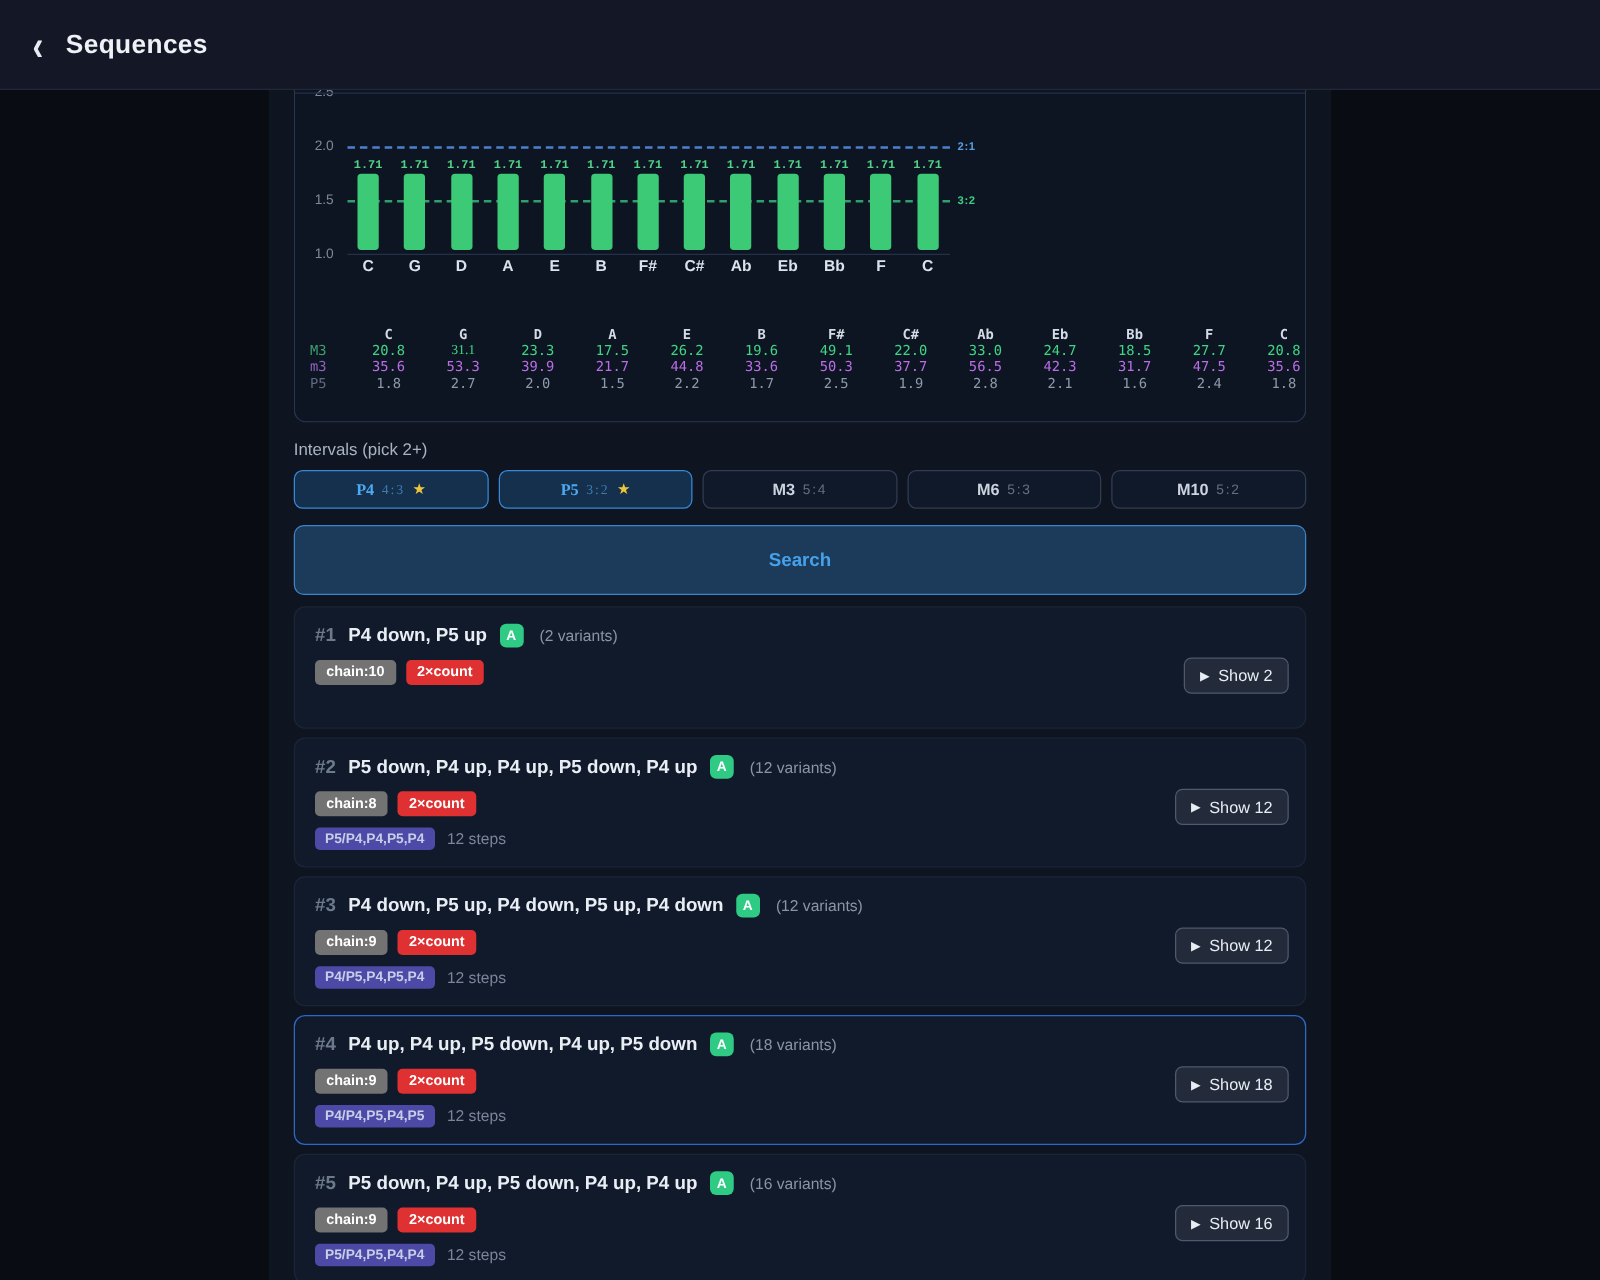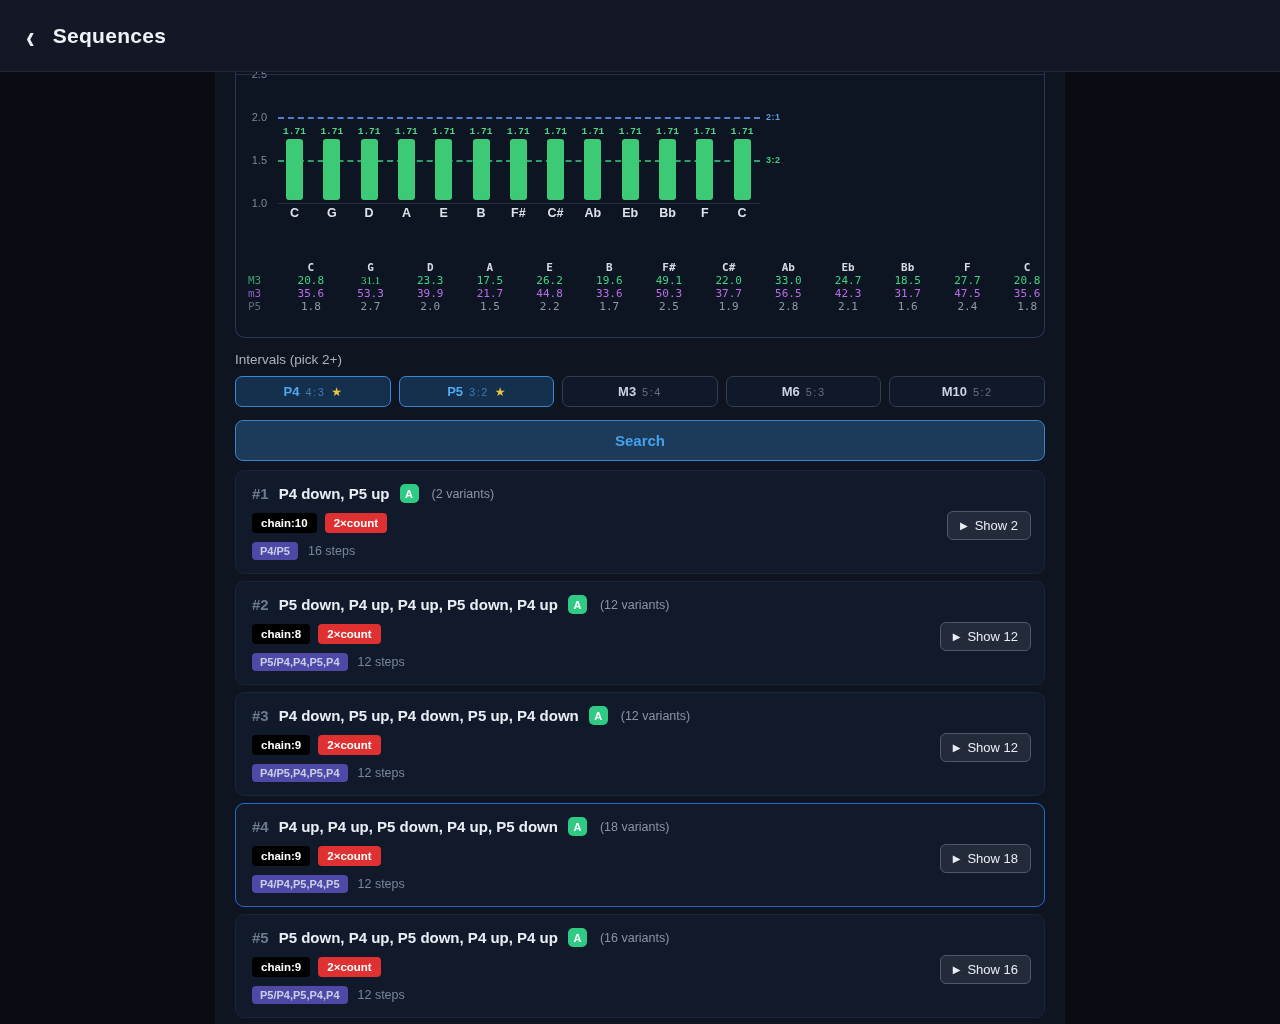--- a/index.html
+++ b/index.html
@@ -33,44 +33,44 @@
   .bt-note { text-align:center; color:#d5dbe5; font-weight:bold; }
   .bt-cell { text-align:center; }
   .chart-caption { position:absolute; top:258px; left:0; right:0; text-align:center; font-size:10px; color:#556172; }
 
   .intervals-label { margin-top:14px; font-size:13.5px; color:#a9b3c1; }
   .interval-row { display:flex; gap:8px; margin-top:9px; }
   .interval-btn { flex:1; height:31px; border-radius:7px; background:#10192a; border:1px solid #323d52;
                   display:flex; align-items:center; justify-content:center; gap:6px; cursor:pointer; }
   .interval-btn .iname { font-size:13px; font-weight:bold; color:#ccd3de; }
   .interval-btn .iratio { font-size:11px; color:#646f80; letter-spacing:1.5px; }
-  .interval-btn.sel { background:#14304d; border-color:#3788d8; }
+  .interval-btn.sel { background:#14304d; border-color:#3788d8;font-family:Liberation Serif, serif; }
   .interval-btn.sel .iname { color:#4fa8f2; }
   .interval-btn.sel .iratio { color:#3e7bb0; }
   .star-icon { font-size:12px; color:#eec63e; }
 
-  .search-btn { margin-top:13px; height:41px; width:100%; border-radius:8px; background:#1c3a59;
+  .search-btn { margin-top:13px; height:56px; width:100%; border-radius:8px; background:#1c3a59;
                 border:1px solid #3c84c9; color:#45a1ec; font-size:15px; font-weight:bold;
                 display:flex; align-items:center; justify-content:center; cursor:pointer;
                 font-family:"Liberation Sans","DejaVu Sans",sans-serif; }
   .found-text { margin-top:17px; font-size:13px; color:#8b95a5; }
 
   .card-list { margin-top:9px; }
   .seq-card { position:relative; background:#111a2b; border:1px solid #1b2536; border-radius:9px;
               padding:13px 16px; margin-bottom:7px; min-height:98px; }
   .seq-card.highlight { border-color:#2d68c4; }
   .card-row1 { display:flex; align-items:center; gap:10px; }
   .seq-rank { font-size:15px; font-weight:bold; color:#6d7a8c; }
   .seq-title { font-size:15px; font-weight:600; color:#e9eef5; }
   .grade-badge { width:19px; height:19px; border-radius:5px; background:#2fcb85; color:#ffffff;
                  font-size:11px; font-weight:bold; display:flex; align-items:center; justify-content:center; }
   .seq-variants { font-size:12.5px; color:#8a94a4; margin-left:3px; }
   .card-row2 { display:flex; gap:8px; margin-top:10px; }
   .pill { font-size:11.5px; font-weight:bold; color:#ffffff; padding:4px 9px; border-radius:4px; }
-  .pill-chain { background:#000000; }
+  .pill-chain { background:#737373; }
   .pill-count { background:#df3131; }
   .card-row3 { display:flex; align-items:center; gap:10px; margin-top:9px; }
   .pattern-badge { background:#4c4aa6; color:#c9cee8; font-size:11px; font-weight:bold; padding:3px 8px; border-radius:4px; }
   .seq-steps { font-size:12.5px; color:#79859a; }
   .show-btn { position:absolute; right:13px; top:40px; display:flex; align-items:center; gap:7px;
               background:#232b3b; border:1px solid #4e596d; border-radius:6px; padding:6px 12px; cursor:pointer; }
   .play-icon { color:#e8edf4; font-size:10px; }
   .show-label { color:#e8edf4; font-size:13px; }
 </style>
 </head>
@@ -270,24 +270,20 @@
     <div class="card-row1">
       <span class="seq-rank">#1</span>
       <span class="seq-title">P4 down, P5 up</span>
       <span class="grade-badge">A</span>
       <span class="seq-variants">(2 variants)</span>
     </div>
     <div class="card-row2">
       <span class="pill pill-chain">chain:10</span>
       <span class="pill pill-count">2×count</span>
     </div>
-    <div class="card-row3">
-      <span class="pattern-badge">P4/P5</span>
-      <span class="seq-steps">16 steps</span>
-    </div>
     <button class="show-btn">
       <span class="play-icon">▶</span>
       <span class="show-label">Show 2</span>
     </button>
   </div>
       <div class="seq-card">
     <div class="card-row1">
       <span class="seq-rank">#2</span>
       <span class="seq-title">P5 down, P4 up, P4 up, P5 down, P4 up</span>
       <span class="grade-badge">A</span>

